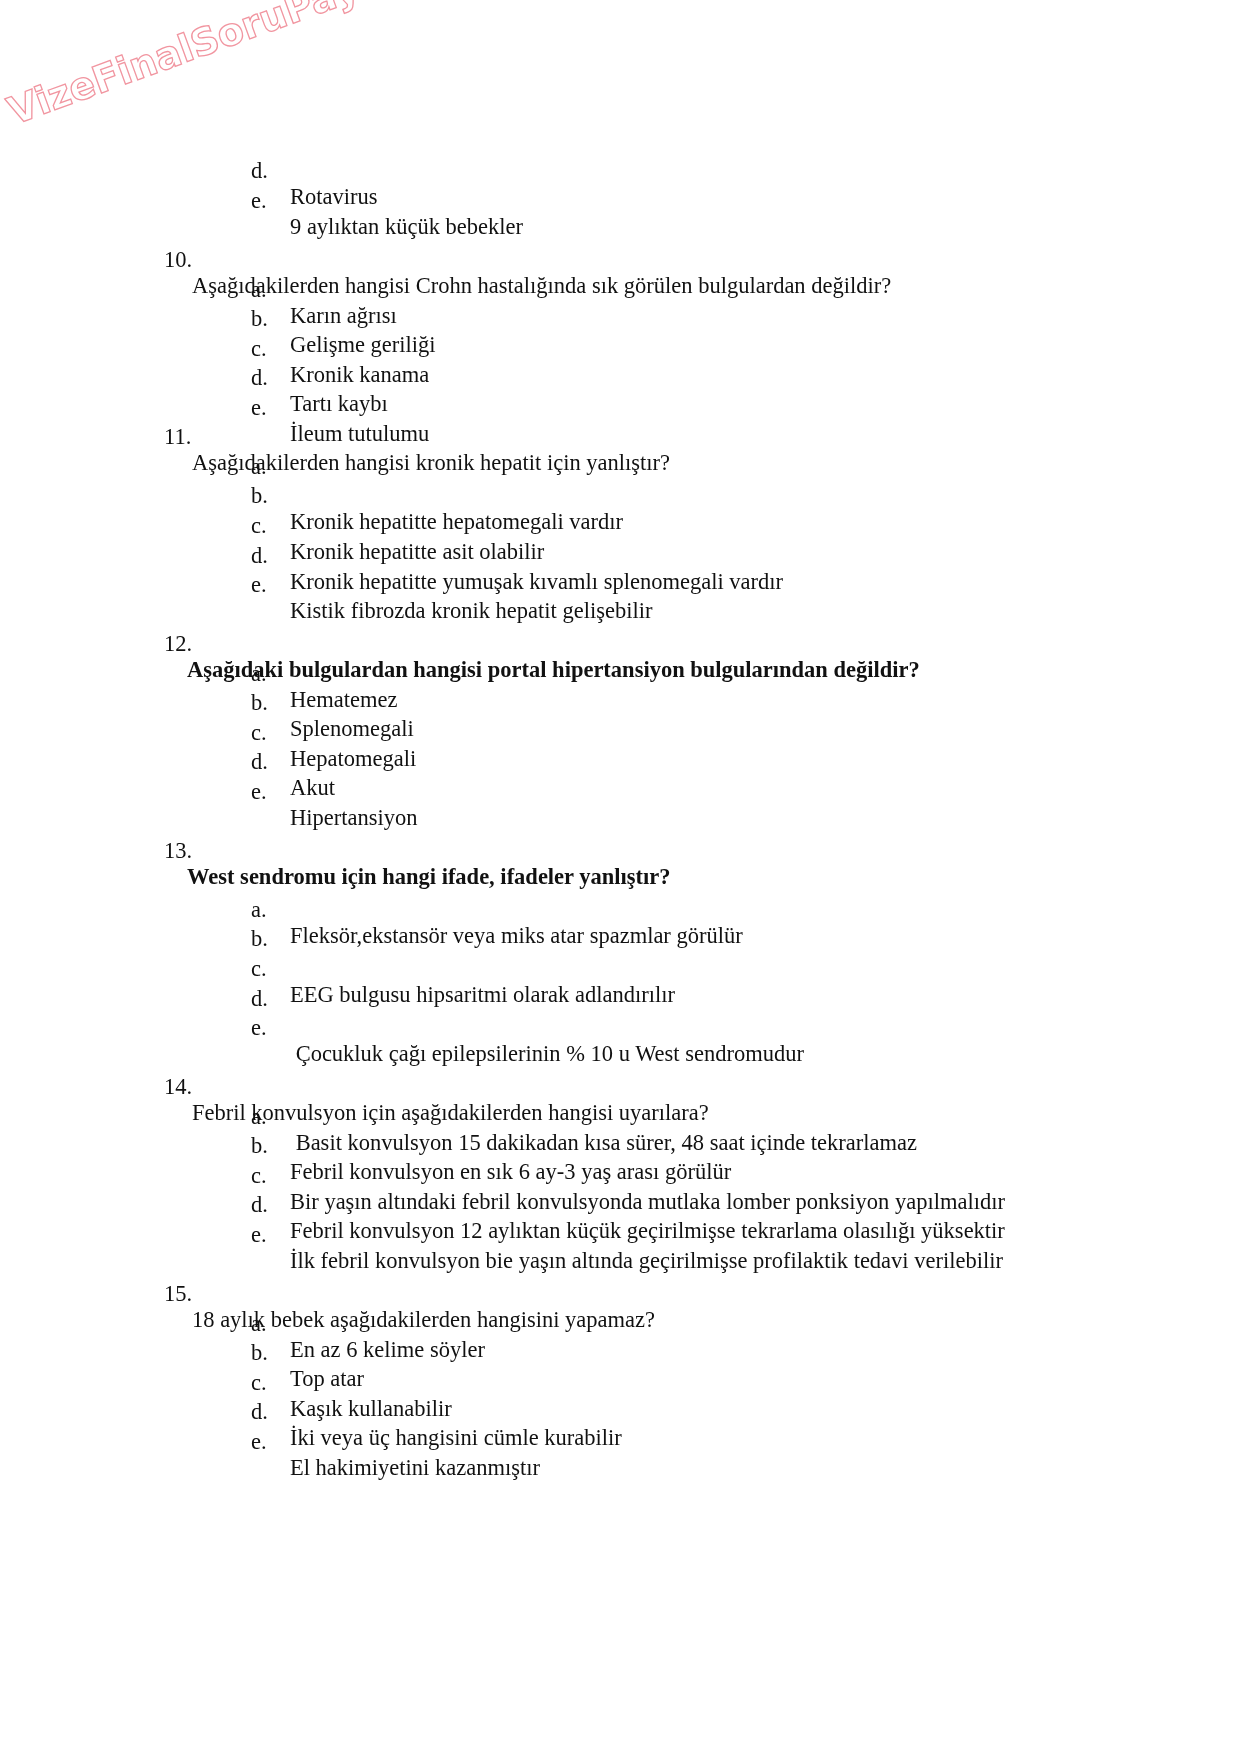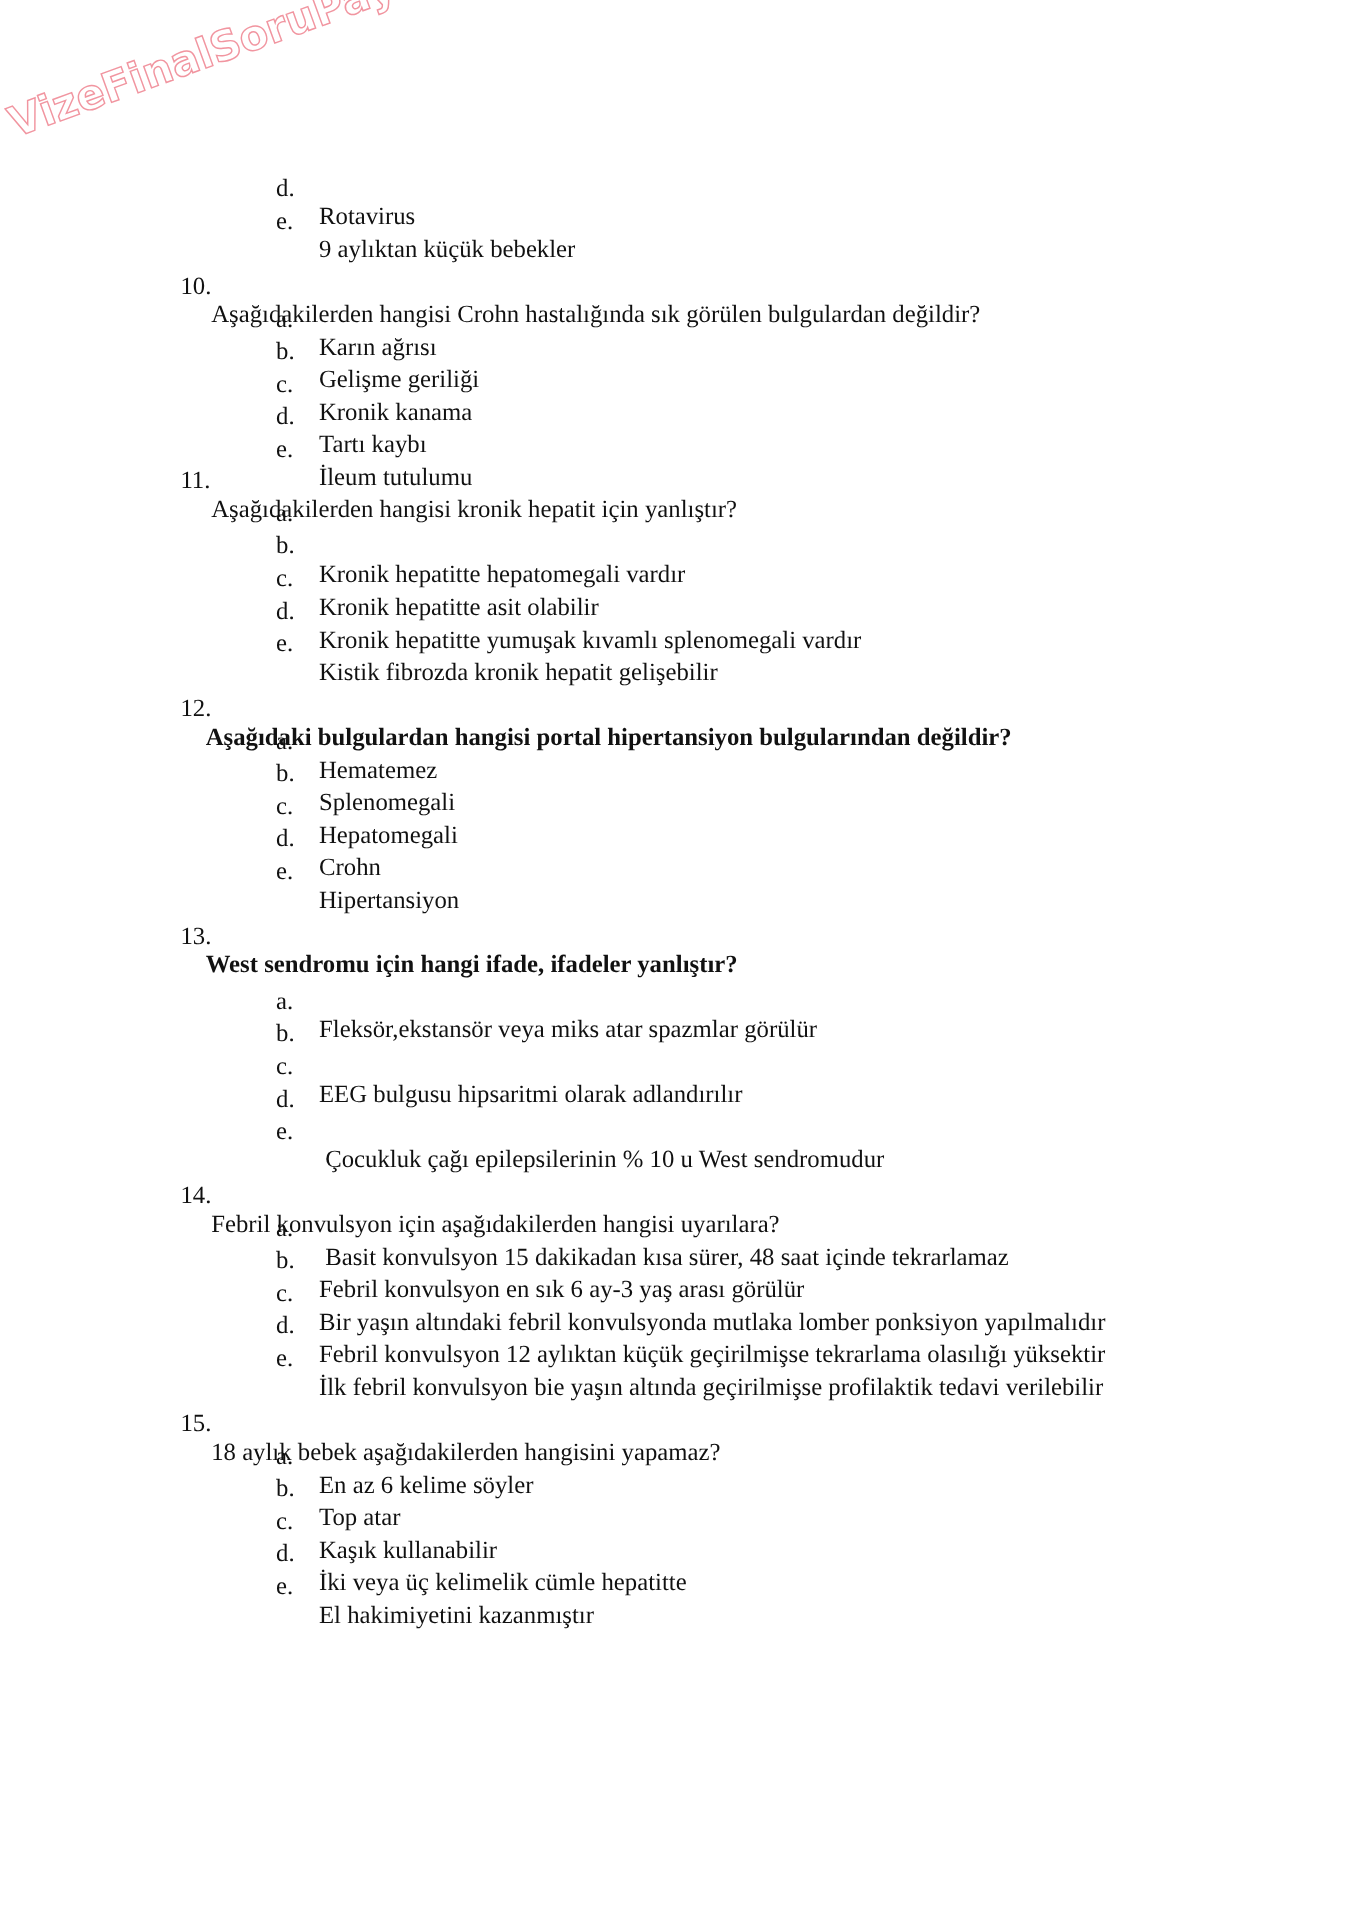--- a/index.html
+++ b/index.html
@@ -126,21 +126,21 @@
   <div class="row line" style="top:664px">
     <span class="opt-letter">b.</span>
     <span class="opt-text">Splenomegali</span>
   </div>
   <div class="row line" style="top:694px">
     <span class="opt-letter">c.</span>
     <span class="opt-text">Hepatomegali</span>
   </div>
   <div class="row line" style="top:723px">
     <span class="opt-letter">d.</span>
-    <span class="opt-text">Crohn</span>
+    <span class="opt-text">Akut</span>
   </div>
   <div class="row line" style="top:753px">
     <span class="opt-letter">e.</span>
     <span class="opt-text">Hipertansiyon</span>
   </div>
 
   <div class="row line" style="top:812px">
     <span class="q-num">13.</span>
     <span class="q-text-narrow">West sendromu için hangi ifade, ifadeler yanlıştır?</span>
   </div>
@@ -199,20 +199,20 @@
   <div class="row line" style="top:1314px">
     <span class="opt-letter">b.</span>
     <span class="opt-text">Top atar</span>
   </div>
   <div class="row line" style="top:1344px">
     <span class="opt-letter">c.</span>
     <span class="opt-text">Kaşık kullanabilir</span>
   </div>
   <div class="row line" style="top:1373px">
     <span class="opt-letter">d.</span>
-    <span class="opt-text">İki veya üç kelimelik cümle hepatitte</span>
+    <span class="opt-text">İki veya üç hangisini cümle kurabilir</span>
   </div>
   <div class="row line" style="top:1403px">
     <span class="opt-letter">e.</span>
     <span class="opt-text">El hakimiyetini kazanmıştır</span>
   </div>
 
 </div>
 
 </body></html>

